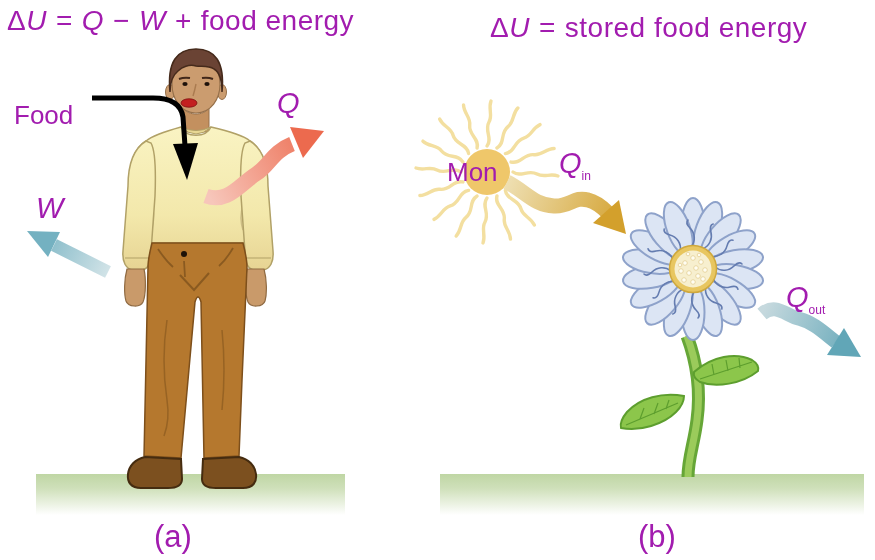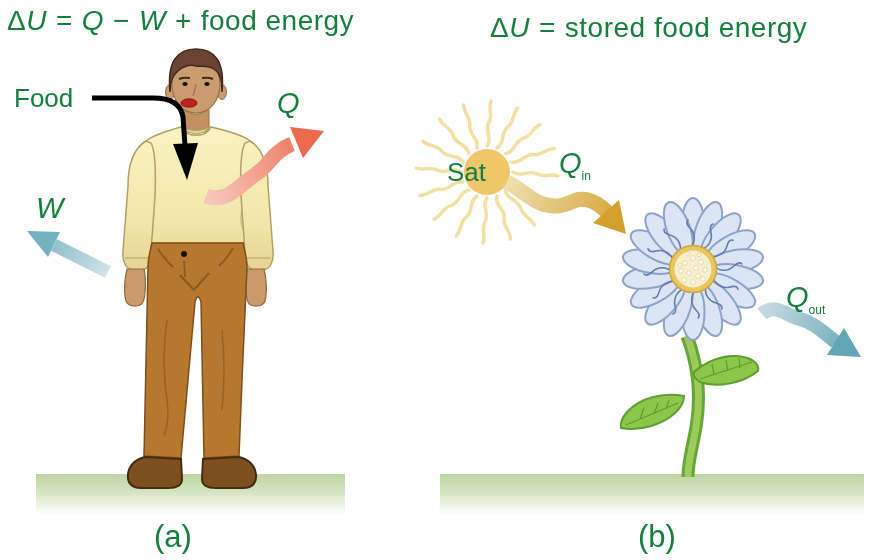--- a/index.html
+++ b/index.html
@@ -1,18 +1,18 @@
 <!DOCTYPE html>
 <html><head>
 <meta charset="utf-8">
 <style>
   html,body{margin:0;padding:0;background:#ffffff;}
   #stage{
     position:relative;width:875px;height:560px;background:#ffffff;overflow:hidden;
-    font-family:"Liberation Sans","DejaVu Sans",sans-serif;color:#15803d;
+    font-family:"Liberation Sans","DejaVu Sans",sans-serif;color:#a21caf;
   }
   #stage svg{position:absolute;left:0;top:0;}
   .lbl{position:absolute;white-space:nowrap;line-height:1;}
   .eq{font-size:28px;letter-spacing:0.5px;}
   .eq .it{font-style:italic;}
   .eq .op{margin:0 9px;}
   .it{font-style:italic;}
   .sub{font-size:12px;font-style:normal;vertical-align:-7px;letter-spacing:0;}
   .caption{font-size:31px;width:90px;text-align:center;}
   .plain26{font-size:26px;}
@@ -207,27 +207,27 @@
   </svg>
 
   <div class="lbl eq" style="left:7px;top:7px;">
     <span>Δ</span><span class="it">U</span><span class="op">=</span><span class="it">Q</span><span class="op">−</span><span class="it">W</span><span class="op">+</span><span>food energy</span>
   </div>
 
   <div class="lbl eq" style="left:490px;top:14px;">
     <span>Δ</span><span class="it">U</span><span class="op">=</span><span>stored food energy</span>
   </div>
 
-  <div class="lbl plain26" style="left:14px;top:85px;">Food</div>
+  <div class="lbl plain26" style="left:14px;top:102px;">Food</div>
 
   <div class="lbl qw it" style="left:36px;top:194px;">W</div>
 
   <div class="lbl qw it" style="left:277px;top:89px;">Q</div>
 
-  <div class="lbl plain26" style="left:447px;top:159px;">Sat</div>
+  <div class="lbl plain26" style="left:447px;top:159px;">Mon</div>
 
   <div class="lbl qw" style="left:559px;top:149px;">
     <span class="it">Q</span><span class="sub">in</span>
   </div>
 
   <div class="lbl qw" style="left:786px;top:283px;">
     <span class="it">Q</span><span class="sub">out</span>
   </div>
 
   <div class="lbl caption" style="left:128px;top:521px;">(a)</div>

